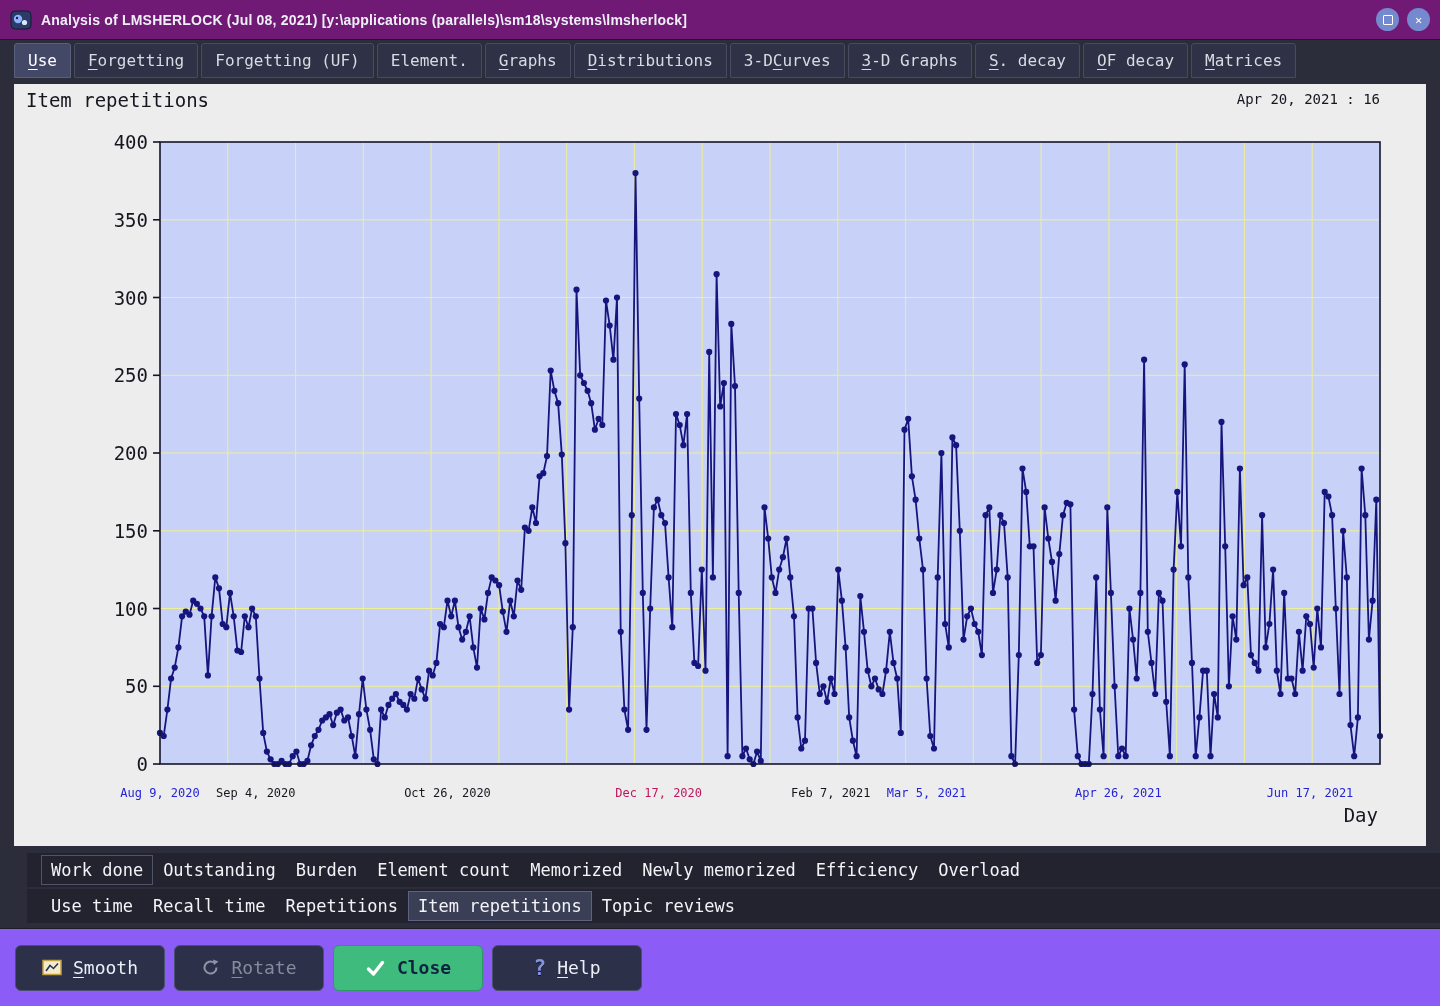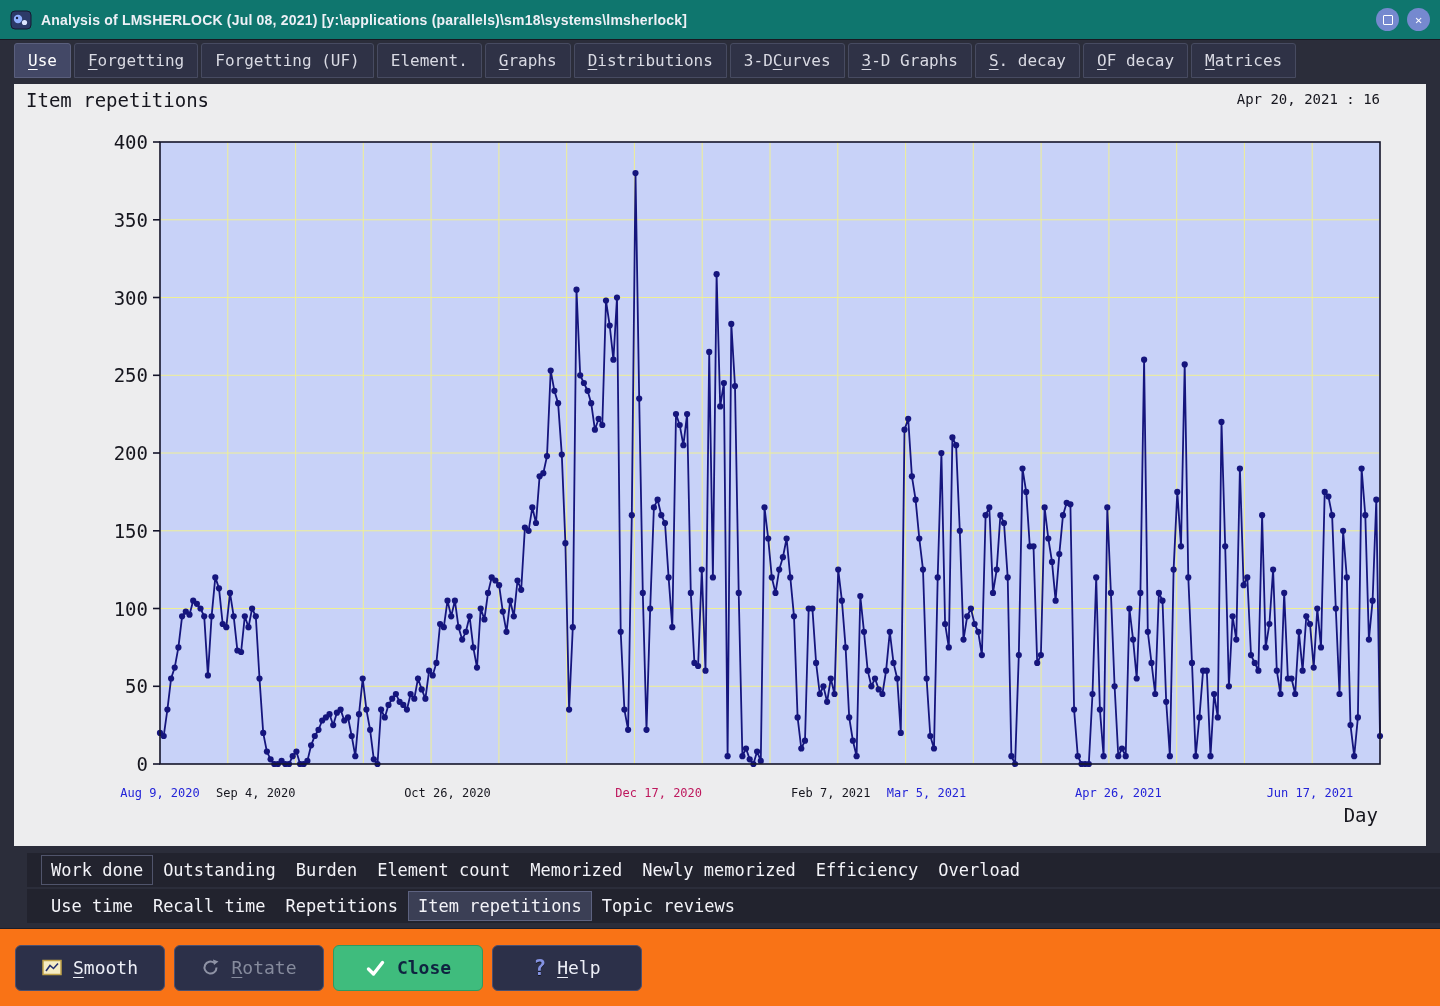--- a/index.html
+++ b/index.html
@@ -4,21 +4,21 @@
 <style>
   html,body{margin:0;padding:0;}
   body{
     width:1440px;height:1006px;position:relative;overflow:hidden;
     background:#2b2d3a;
     font-family:"DejaVu Sans Mono","Liberation Mono",monospace;
     -webkit-font-smoothing:antialiased;
   }
   
   .titlebar{
-    position:absolute;left:0;top:0;width:100%;height:40px;background:#0f766e;
+    position:absolute;left:0;top:0;width:100%;height:40px;background:#701a75;
     display:flex;align-items:center;gap:9px;padding:0 10px;box-sizing:border-box;
     border-bottom:1px solid #181922;
   }
   .titlebar-text{
     font-family:"Liberation Sans","DejaVu Sans",sans-serif;font-weight:bold;
     font-size:14px;color:#eef0f6;letter-spacing:.2px;
   }
   .win-controls{margin-left:auto;display:flex;gap:8px;}
   .winbtn{
     width:23px;height:23px;border-radius:50%;background:#7589cf;color:#fff;
@@ -57,21 +57,21 @@
   .btrow1{top:853px;}
   .btrow2{top:889px;}
   .btab{
     padding:4px 9px;color:#f3f3f8;font-size:17px;white-space:nowrap;cursor:default;
     border:1px solid transparent;
   }
   .btab.outlined{border-color:#50546b;}
   .btab.active{background:#3b3f55;border-color:#5d6280;}
   
   .buttonbar{
-    position:absolute;left:0;top:928px;width:100%;height:78px;background:#f97316;
+    position:absolute;left:0;top:928px;width:100%;height:78px;background:#8b5cf6;
     display:flex;align-items:center;gap:9px;padding-left:15px;box-sizing:border-box;
     border-top:1px solid #1c1d27;
   }
   .btn{
     height:46px;min-width:150px;box-sizing:border-box;padding:0 16px;
     display:flex;align-items:center;justify-content:center;gap:11px;
     background:#2c3049;border:1px solid #4b5070;border-radius:6px;
     color:#edeff7;font-size:18px;cursor:default;
   }
   .btn.disabled{color:#868b9d;}

